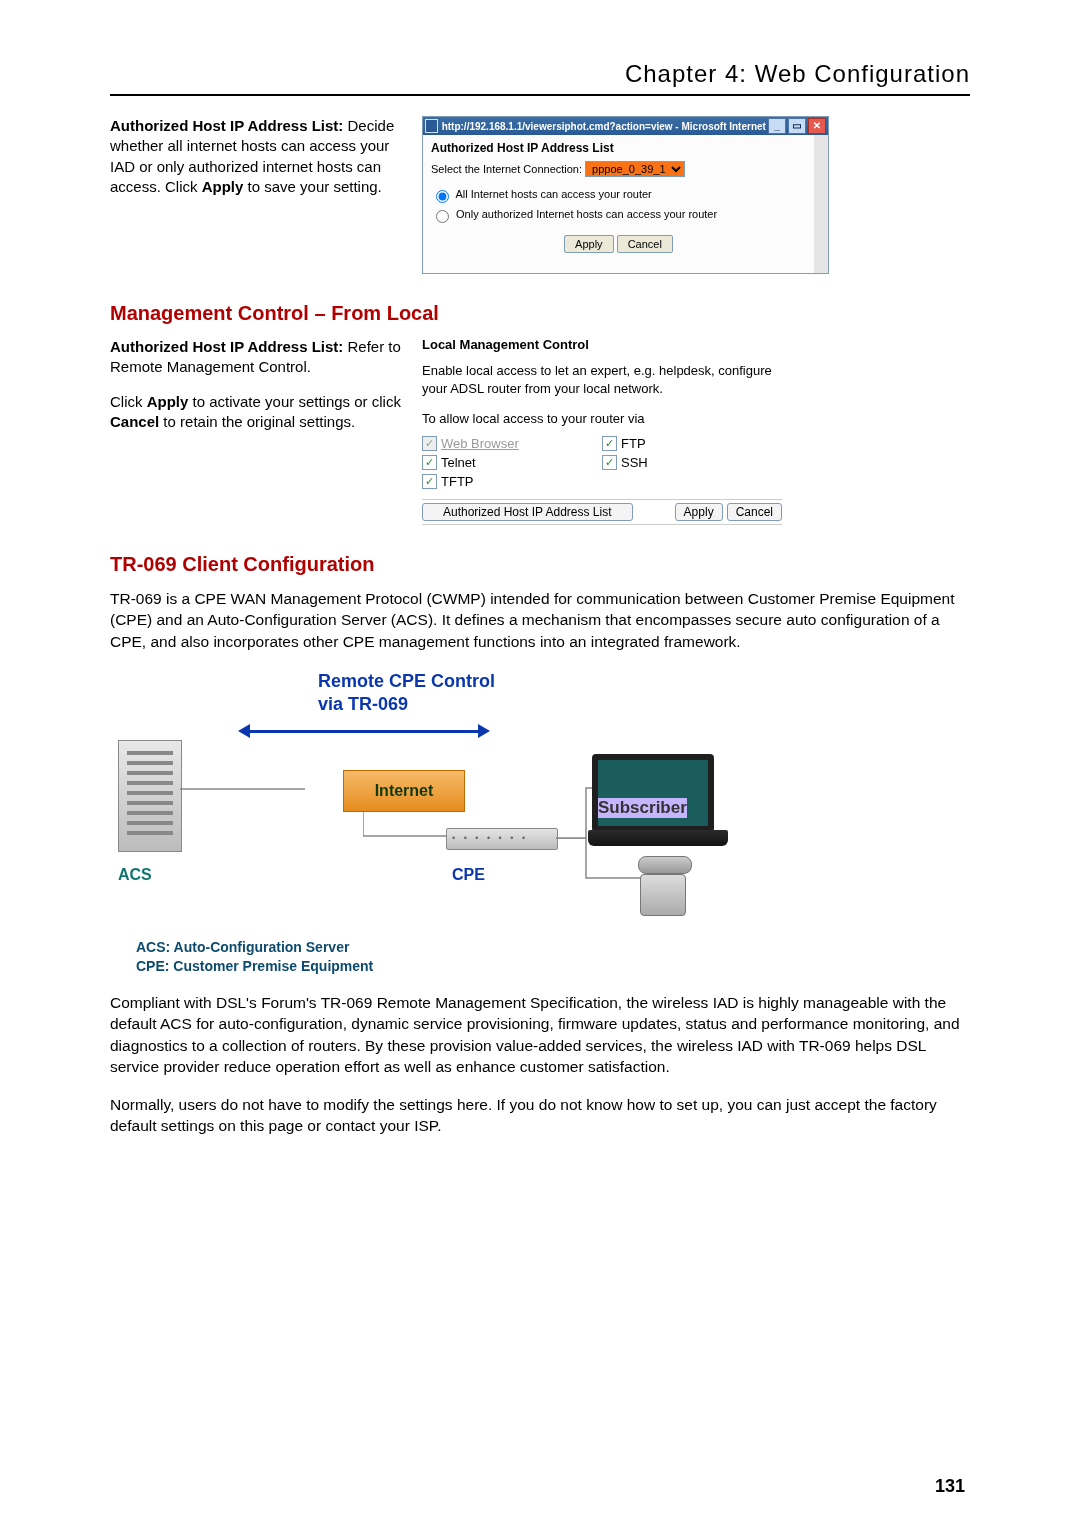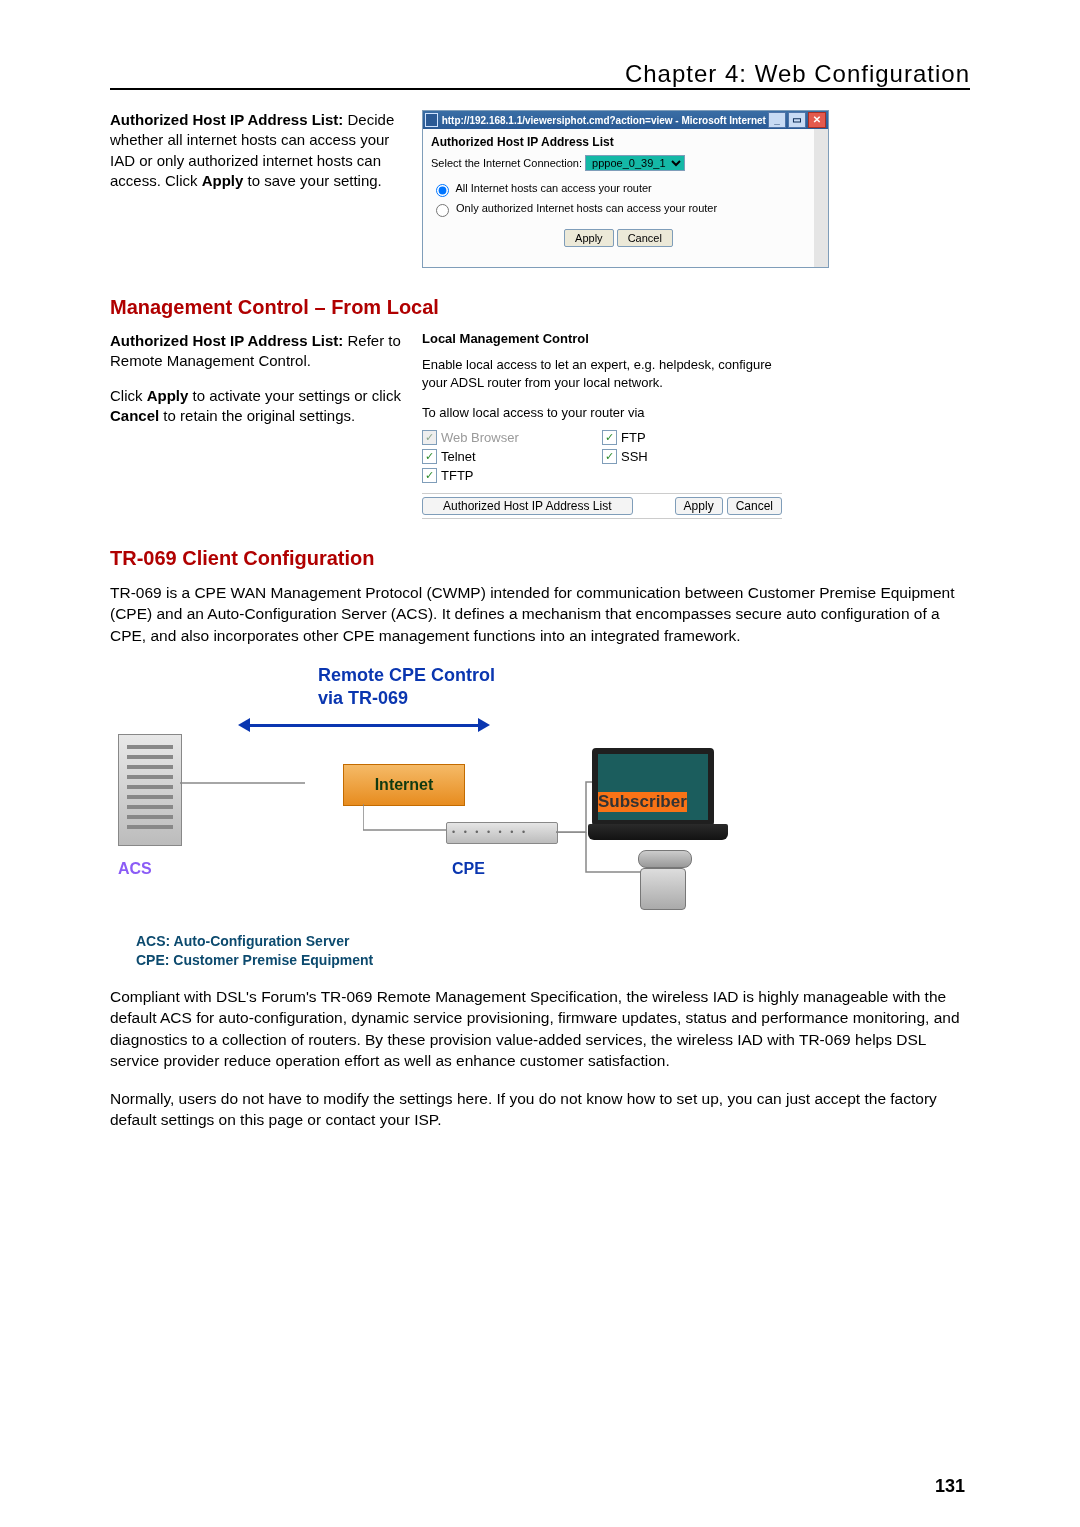--- a/index.html
+++ b/index.html
@@ -13,20 +13,21 @@
     min-height: 1527px;
     margin: 0 auto;
     padding: 60px 110px 40px 110px;
     box-sizing: border-box;
     position: relative;
   }
   .chapter-header {
     text-align: right;
     font-size: 24px;
     letter-spacing: 1px;
+    padding-bottom: 6px;
     border-bottom: 2px solid #000;
     margin-bottom: 20px;
   }
   .row {
     display: flex;
     align-items: flex-start;
   }
   .left-col {
     flex: 0 0 300px;
     font-size: 15px;
@@ -72,21 +73,21 @@
   }
   .ie-btn.close { background:#e45a4e; color:#fff; border-color:#a82f25;}
   .ie-body {
     background: #fcfcfc;
     padding: 6px 8px 20px 8px;
   }
   .ie-h { font-weight:bold; font-size:12px; margin-bottom:6px; }
   .ie-line { margin: 4px 0; font-size:11px; }
   .ie-select {
     border:1px solid #7f9db9; font-size:11px; padding:0 2px;
-    background:#14b8a6;
+    background:#f97316;
   }
   .ie-radio { vertical-align:middle; margin-right:4px; }
   .ie-btnrow { text-align:center; margin-top:12px; }
   .ie-button {
     font-size:11px; border:1px solid #7f9db9; background:#ece9d8;
     padding:0 10px; height:18px; border-radius:2px;
   }
   .ie-scroll { width:14px; background:#e5e5e5; }
 
   
@@ -167,21 +168,21 @@
     width:62px; height:110px;
     background:linear-gradient(#e8e8e8,#bcbcbc);
     border:1px solid #888;
   }
   .dg-acs::before {
     content:""; position:absolute; left:8px; top:10px; right:8px; height:4px;
     background:#888;
     box-shadow:0 10px 0 #888,0 20px 0 #888,0 30px 0 #888,0 40px 0 #888,0 50px 0 #888,0 60px 0 #888,0 70px 0 #888,0 80px 0 #888;
   }
   .dg-acs-label {
-    position:absolute; left:0; top:198px; color:#8b5cf6;
+    position:absolute; left:0; top:198px; color:#0f766e;
     font-weight:bold; font-size:16px;
   }
   .dg-cpe {
     position:absolute; left:328px; top:160px;
     width:110px; height:20px;
     background:linear-gradient(#e5e5e5,#bcbcbc);
     border:1px solid #888; border-radius:2px;
   }
   .dg-cpe-dots{
      position:absolute; left:334px; top:165px; font-size:9px; color:#666; letter-spacing:3px;
@@ -211,21 +212,21 @@
     border-radius:4px; border:1px solid #777;
     position:absolute; bottom:0; left:2px;
   }
   .dg-phone .hand{
     width:52px; height:16px; background:linear-gradient(#ccc,#999);
     border-radius:8px/8px; border:1px solid #777;
     position:absolute; top:0; left:0;
   }
   .dg-sub-label{
     position:absolute; left:480px; top:130px; font-weight:bold;
-    color:#333; background:#f97316; font-size:17px;
+    color:#333; background:#c4b5fd; font-size:17px;
   }
   .dg-legend {
     font-size:14px; color:#0c4a6e; font-weight:bold;
     margin-left: 26px; line-height:1.35;
   }
 
   .page-number {
     position:absolute; bottom:30px; right:115px;
     font-weight:bold; font-size:18px;
   }
@@ -298,21 +299,21 @@
       </div>
     </div>
     <div class="right-col">
       <div class="local-panel">
         <div class="local-title">Local Management Control</div>
         <div class="local-desc">Enable local access to let an expert, e.g. helpdesk, configure your ADSL router from your local network.</div>
         <div class="local-sub">To allow local access to your router via</div>
         <div class="chk-row">
           <div class="chk-cell">
             <span class="chk disabled">✓</span>
-            <span style="color:#9a9a9a;">Web Browser</span>
+            <span style="color:#9a9a9a;text-decoration:underline;">Web Browser</span>
           </div>
           <div class="chk-cell">
             <span class="chk">✓</span>
             <span>FTP</span>
           </div>
         </div>
         <div class="chk-row">
           <div class="chk-cell">
             <span class="chk">✓</span>
             <span>Telnet</span>

